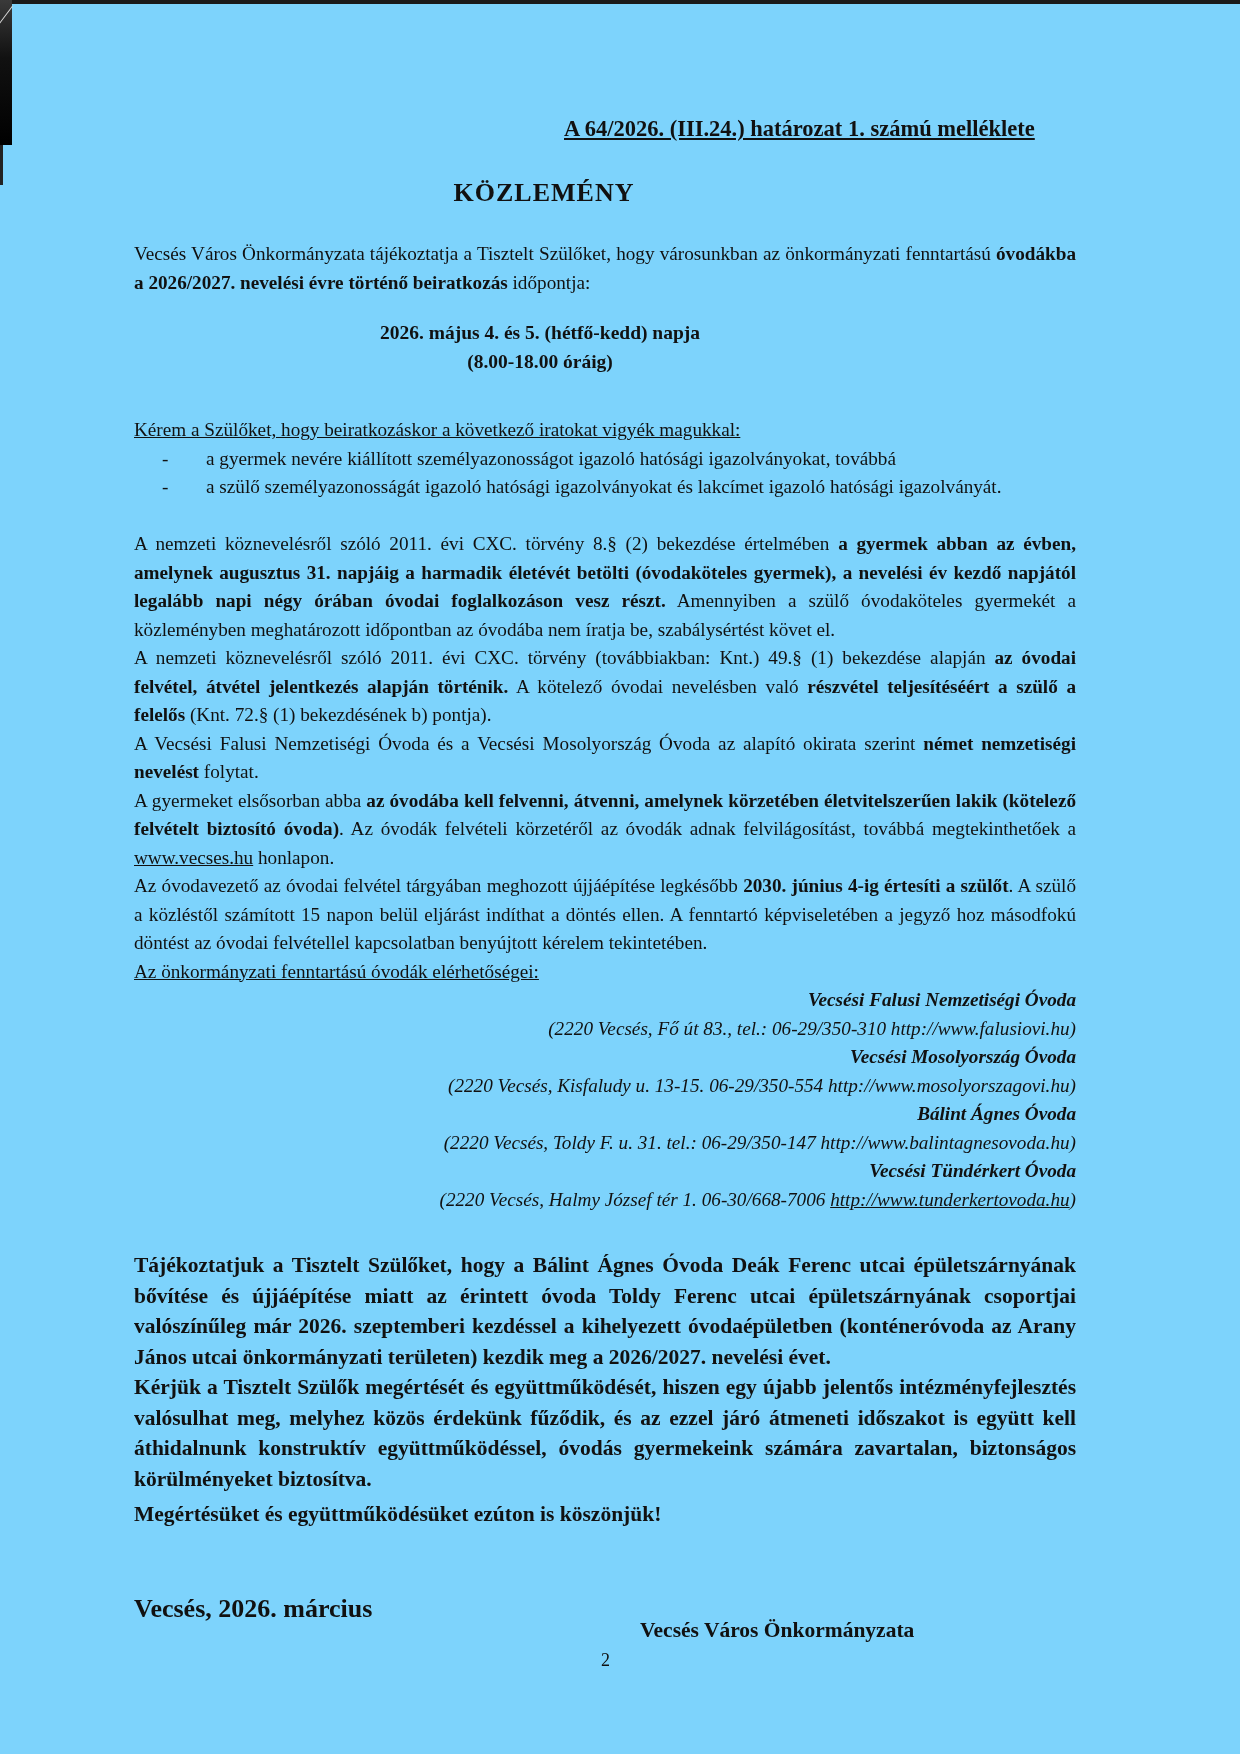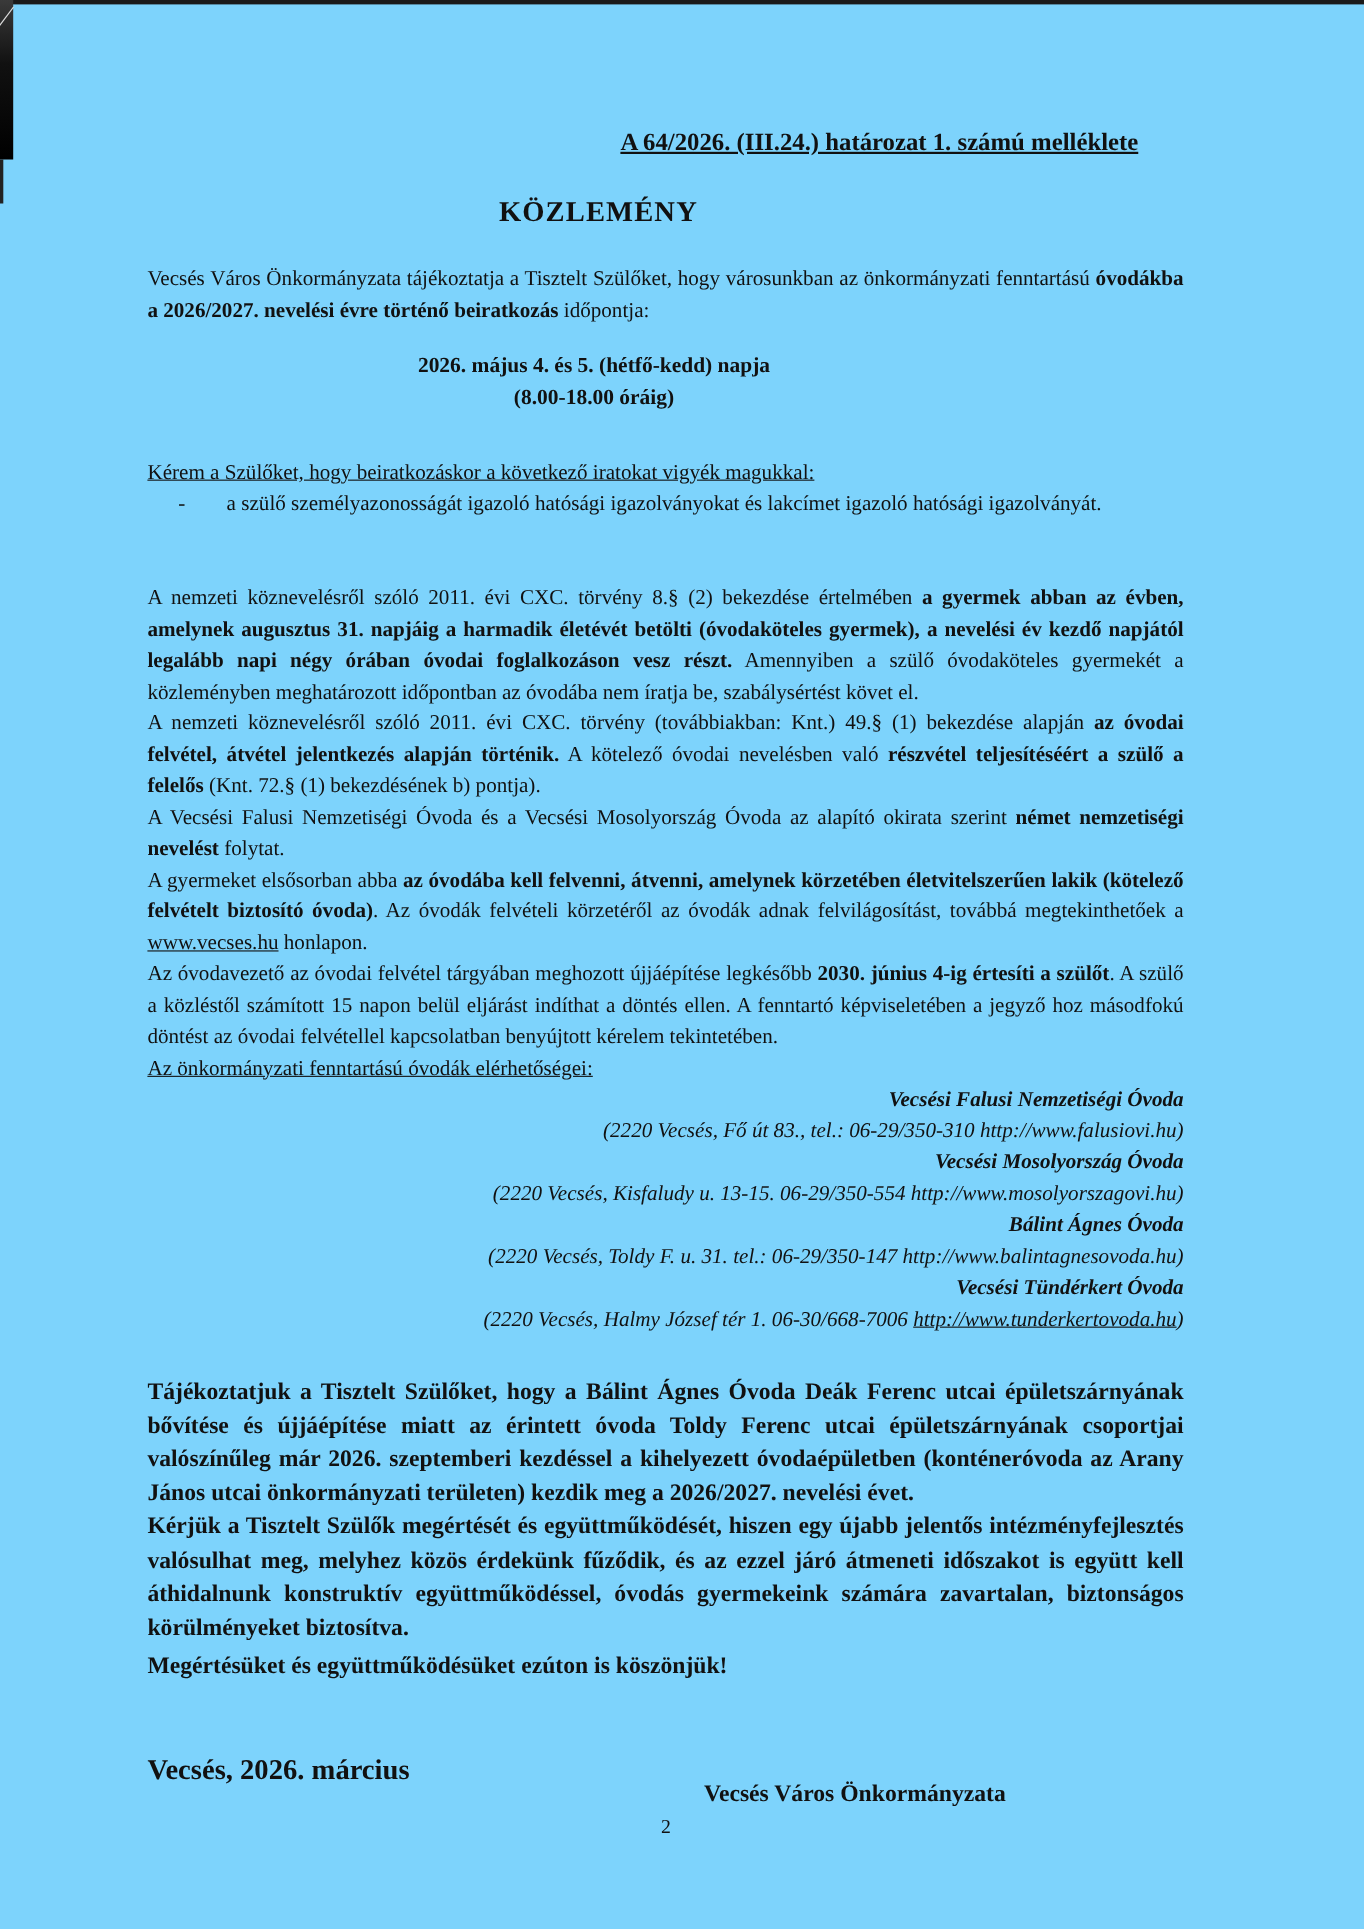--- a/index.html
+++ b/index.html
@@ -59,20 +59,21 @@
   </div>
 
   <div class="center" style="top:318px;">
     <div>2026. május 4. és 5. (hétfő-kedd) napja</div>
     <div>(8.00-18.00 óráig)</div>
   </div>
 
   <div class="block" style="top:398px;margin-top:18px;">
     <p class="u">Kérem a Szülőket, hogy beiratkozáskor a következő iratokat vigyék magukkal:</p>
     <ul class="docs">
+      <li>a gyermek nevére kiállított személyazonosságot igazoló hatósági igazolványokat, továbbá</li>
       <li>a szülő személyazonosságát igazoló hatósági igazolványokat és lakcímet igazoló hatósági igazolványát.</li>
     </ul>
   </div>
 
   <div class="block" style="top:530px;">
     <p><span>A nemzeti köznevelésről szóló 2011. évi CXC. törvény 8.§ (2) bekezdése értelmében </span><span class="b">a gyermek abban az évben, amelynek augusztus 31. napjáig a harmadik életévét betölti (óvodaköteles gyermek), a nevelési év kezdő napjától legalább napi négy órában óvodai foglalkozáson vesz részt.</span><span> Amennyiben a szülő óvodaköteles gyermekét a közleményben meghatározott időpontban az óvodába nem íratja be, szabálysértést követ el.</span></p>
     <p><span>A nemzeti köznevelésről szóló 2011. évi CXC. törvény (továbbiakban: Knt.) 49.§ (1) bekezdése alapján </span><span class="b">az óvodai felvétel, átvétel jelentkezés alapján történik.</span><span> A kötelező óvodai nevelésben való </span><span class="b">részvétel teljesítéséért a szülő a felelős</span><span> (Knt. 72.§ (1) bekezdésének b) pontja).</span></p>
     <p><span>A Vecsési Falusi Nemzetiségi Óvoda és a Vecsési Mosolyország Óvoda az alapító okirata szerint </span><span class="b">német nemzetiségi nevelést</span><span> folytat.</span></p>
     <p><span>A gyermeket elsősorban abba </span><span class="b">az óvodába kell felvenni, átvenni, amelynek körzetében életvitelszerűen lakik (kötelező felvételt biztosító óvoda)</span><span>. Az óvodák felvételi körzetéről az óvodák adnak felvilágosítást, továbbá megtekinthetőek a </span><span class="u">www.vecses.hu</span><span> honlapon.</span></p>
     <p><span>Az óvodavezető az óvodai felvétel tárgyában meghozott újjáépítése legkésőbb </span><span class="b">2030. június 4-ig értesíti a szülőt</span><span>. A szülő a közléstől számított 15 napon belül eljárást indíthat a döntés ellen. A fenntartó képviseletében a jegyző hoz másodfokú döntést az óvodai felvétellel kapcsolatban benyújtott kérelem tekintetében.</span></p>

